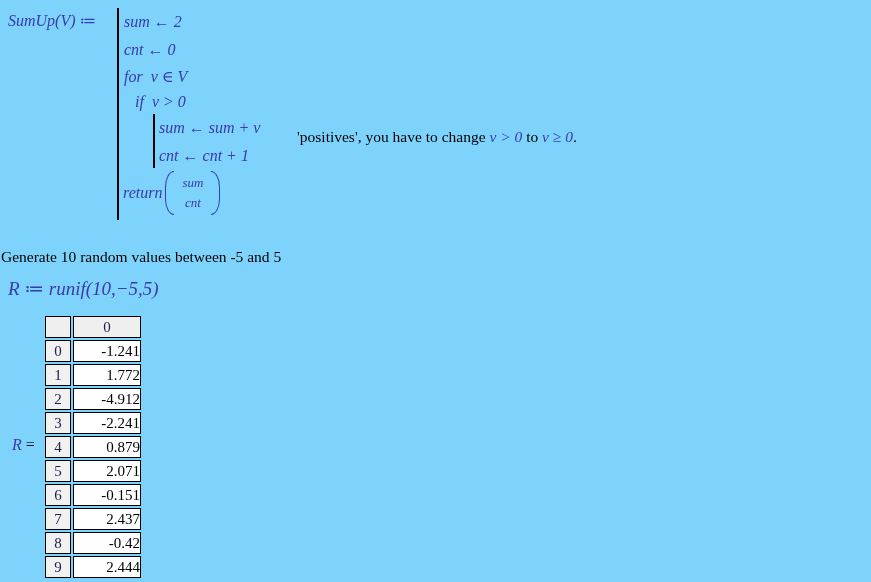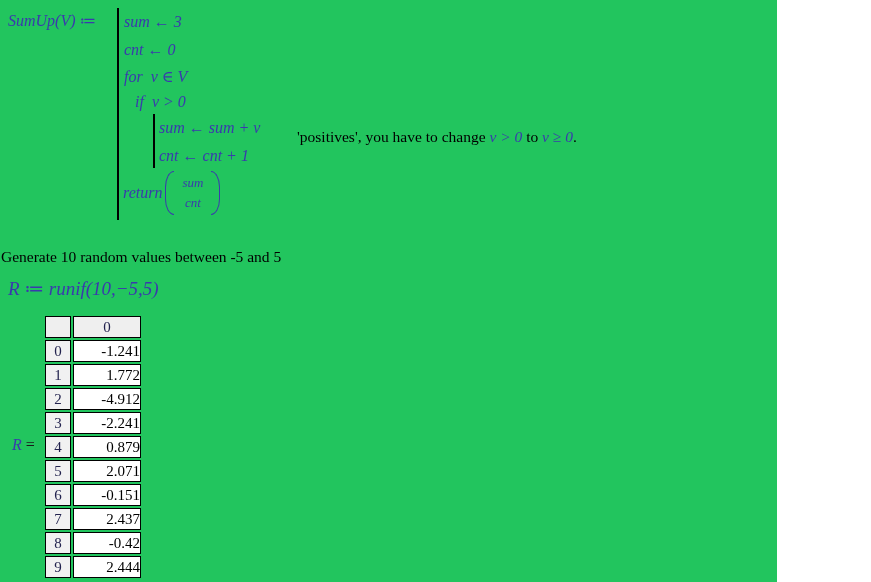--- a/index.html
+++ b/index.html
@@ -1,19 +1,19 @@
 <!DOCTYPE html>
 <html><head>
 <meta charset="utf-8">
 <style>
   html, body { margin: 0; padding: 0; background: #ffffff; }
   .canvas {
     position: relative;
-    width: 777px; height: 582px;
-    background: #22c55e;
+    width: 871px; height: 582px;
+    background: #7dd3fc;
     font-family: "Liberation Serif", "DejaVu Serif", serif;
     color: #000000;
     overflow: hidden;
     text-decoration: underline;
   }
   
   .math { color: #3a3aad; font-style: italic; }
   .mop  { color: #3a3aad; font-style: normal; }
   .eq   { color: #1a1a1a; font-style: normal; }
   
@@ -68,21 +68,21 @@
 <body>
 
 <div class="canvas">
 
   <div>
     <div class="prog-header"><span class="math">SumUp(V)</span><span class="mop"> ≔ </span></div>
 
     <div class="vbar main"></div>
     <div class="vbar inner"></div>
 
-    <div class="pline pl1 math">sum ← 3</div>
+    <div class="pline pl1 math">sum ← 2</div>
     <div class="pline pl2 math">cnt ← 0</div>
     <div class="pline pl3 math">for  v ∈ V</div>
     <div class="pline pl4 math">if  v &gt; 0</div>
     <div class="pline pl5 math">sum ← sum + v</div>
     <div class="pline pl6 math">cnt ← cnt + 1</div>
 
     <div class="return-block">
       <span class="math" style="font-size:16px">return</span>
       <span class="vec">
         <span class="paren l"></span>

